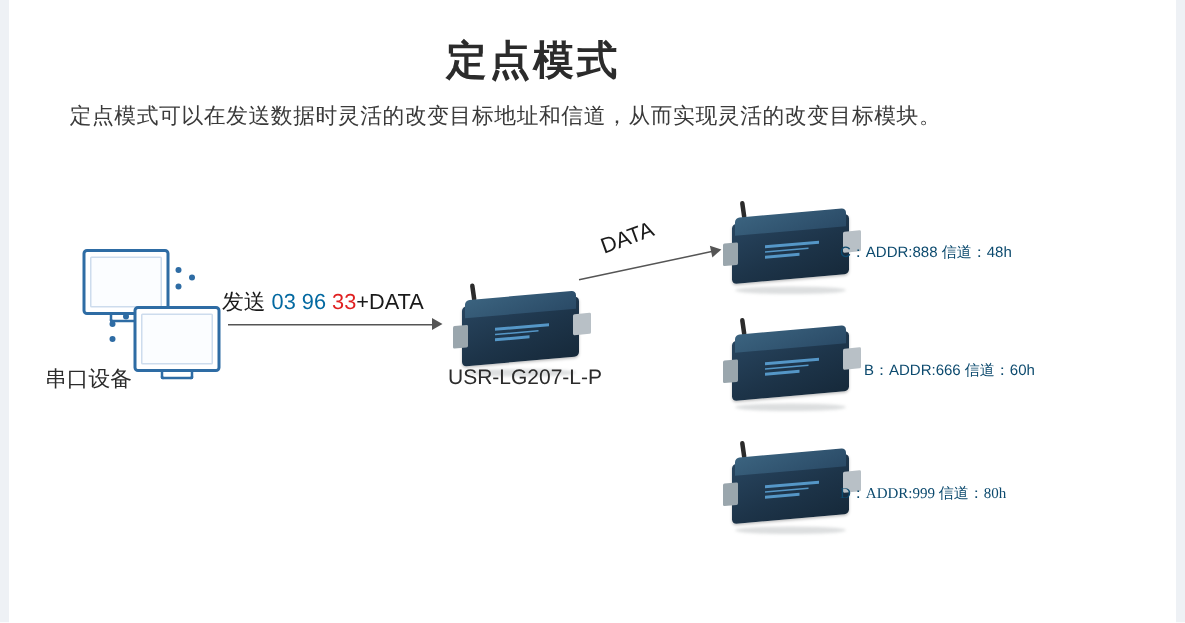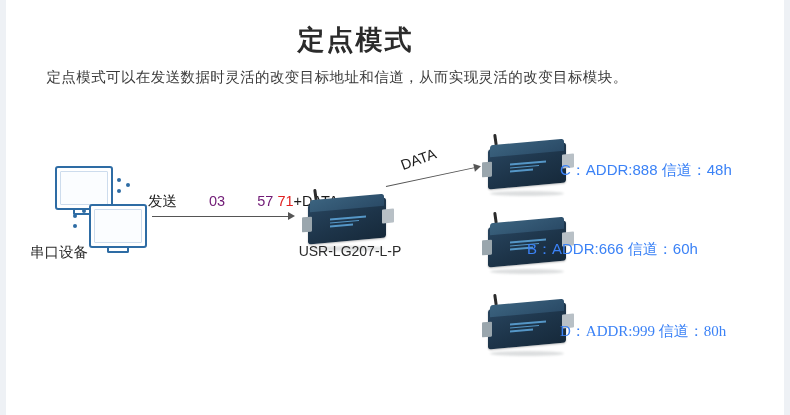--- a/index.html
+++ b/index.html
@@ -109,21 +109,21 @@
 
   
   .send-text {
     position: absolute;
     left: 148px;
     top: 192px;
     font-size: 14.5px;
     color: #1a1a1a;
     white-space: nowrap;
   }
-  .send-text .hex-blue { color: #701a75; margin-left: 28px; }
+  .send-text .hex-blue { color: #0369a1; }
   .send-text .hex-red { color: #e02020; }
 
   
   .arrow-line {
     position: absolute;
     height: 1px;
     background: #555;
   }
   .arrow-head {
     position: absolute;
@@ -248,26 +248,26 @@
     width: 0; height: 0;
     border-top: 4px solid transparent;
     border-bottom: 4px solid transparent;
     border-left: 7px solid #555;
     transform: rotate(-12deg);
   }
 
   
   .node-label {
     position: absolute;
-    font-size: 15px;
-    color: #3b82f6;
+    font-size: 10px;
+    color: #0c4a6e;
     white-space: nowrap;
   }
   .label-c { left: 560px; top: 161px; }
-  .label-b { left: 527px; top: 240px; }
+  .label-b { left: 576px; top: 240px; }
   .label-d { left: 560px; top: 322px; font-family: Liberation Serif, serif; }
 </style>
 </head>
 <body>
 
 <div class="edge-left"></div>
 <div class="edge-right"></div>
 
 <div class="title">定点模式</div>
 <div class="subtitle">定点模式可以在发送数据时灵活的改变目标地址和信道，从而实现灵活的改变目标模块。</div>
@@ -290,22 +290,22 @@
     <span class="dot" style="left:0px;top:0px;"></span>
     <span class="dot" style="left:9px;top:-5px;"></span>
     <span class="dot" style="left:0px;top:10px;"></span>
   </div>
 </div>
 <div class="pc-label">串口设备</div>
 
 <div class="send-text">
   <span>发送</span>
   <span class="hex-blue">03</span>
-  <span class="hex-blue">57</span>
-  <span class="hex-red">71</span><span>+DATA</span>
+  <span class="hex-blue">96</span>
+  <span class="hex-red">33</span><span>+DATA</span>
 </div>
 <div class="arrow-line send-arrow-line"></div>
 <div class="arrow-head send-arrow-head"></div>
 
 <div class="device device-main">
   <div class="dev-shadow"></div>
   <div class="dev-ant"></div>
   <div class="dev-body"></div>
   <div class="dev-top"></div>
   <div class="dev-conn-l"></div>

